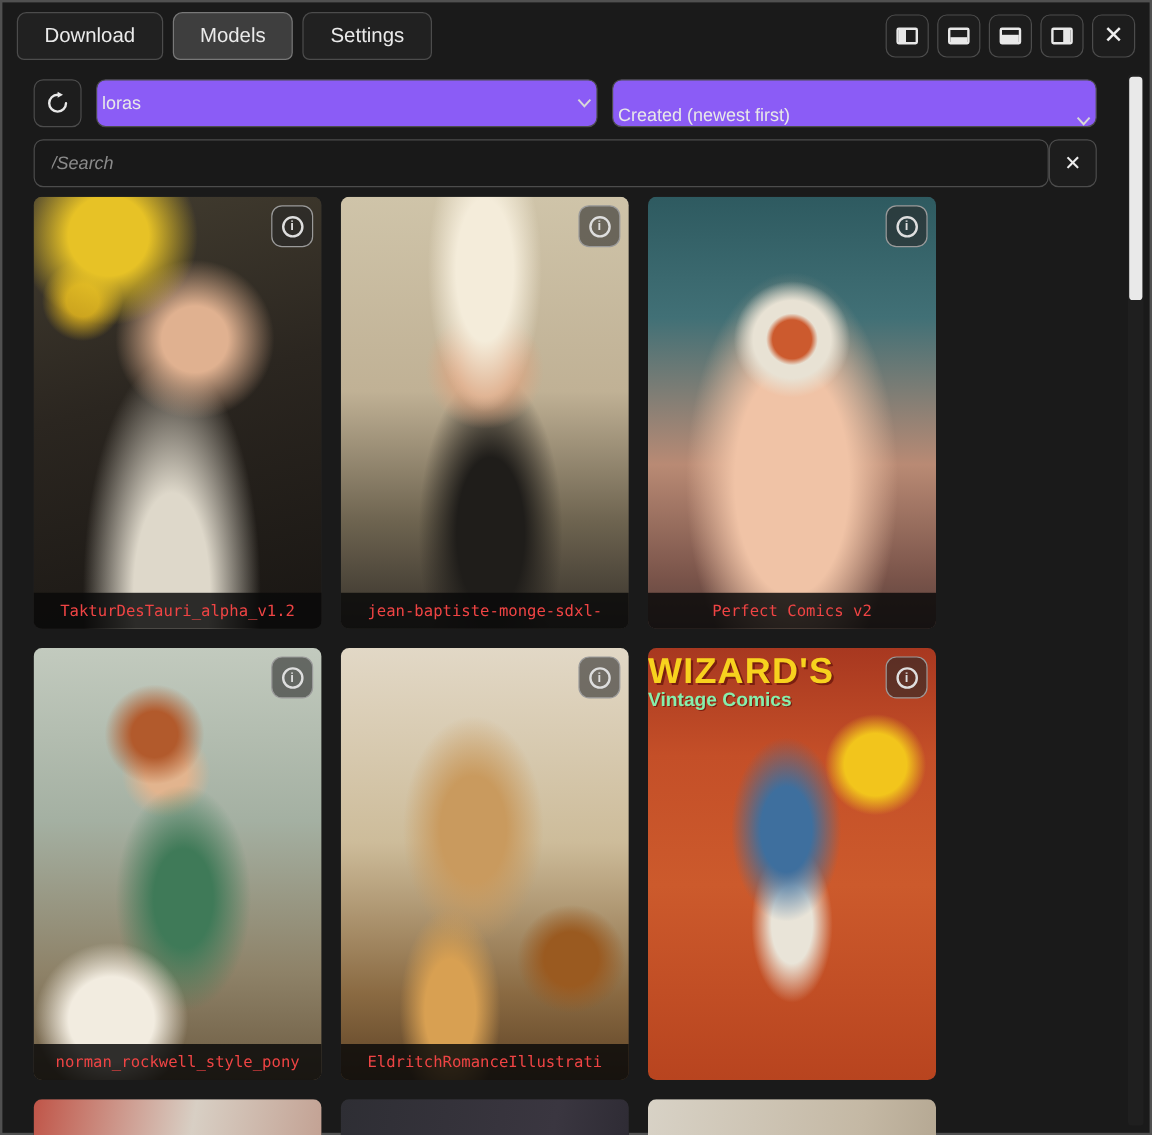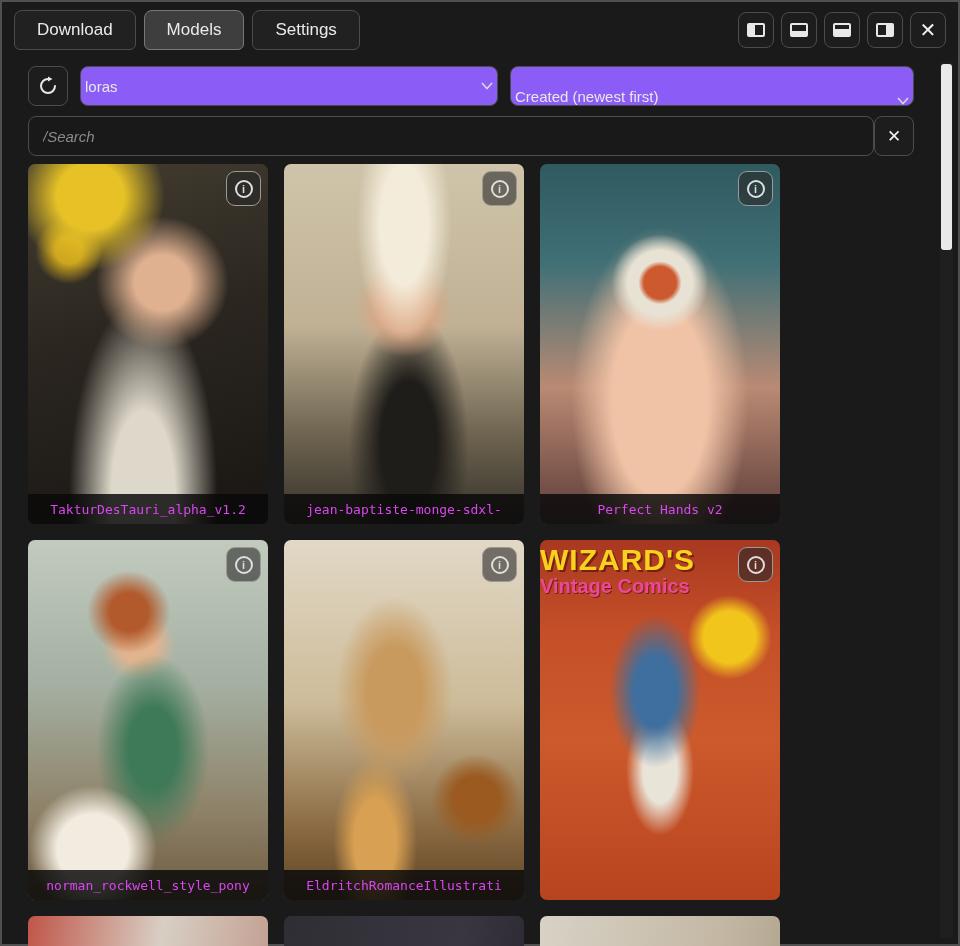--- a/index.html
+++ b/index.html
@@ -46,21 +46,21 @@
   
   .scrollbar { position:absolute; top:60px; right:5px; bottom:6px; width:13px; background:#1f1f1f; border-radius:3px; }
   .scroll-thumb { position:absolute; top:2px; left:1px; width:11px; height:186px; background:#e9e9e9; border-radius:3px; cursor:grab; }
 
   
   .grid { position:absolute; top:162px; left:26px; width:752px; display:flex; flex-wrap:wrap; gap:16px; }
   .card { position:relative; width:240px; height:360px; border-radius:7px; overflow:hidden;
           background:#222; cursor:pointer; flex:0 0 auto; }
   .card-img { position:absolute; inset:0; }
   .card-label { position:absolute; left:0; right:0; bottom:0; height:30px;
-                background:rgba(10,10,10,0.84); color:#d946ef;
+                background:rgba(10,10,10,0.84); color:#ef4444;
                 font-family:"DejaVu Sans Mono", monospace; font-size:13px;
                 display:flex; align-items:center; justify-content:center;
                 white-space:nowrap; overflow:hidden; padding:0 4px; }
   .info-btn { position:absolute; top:7px; right:7px; width:35px; height:35px; border-radius:9px;
               background:rgba(40,40,40,0.6); border:1px solid #9a9a9a;
               display:flex; align-items:center; justify-content:center; cursor:pointer; }
   .info-glyph { width:18px; height:18px; border:2px solid #dedede; border-radius:50%;
                 color:#dedede; font:700 11px "Liberation Sans", sans-serif;
                 display:flex; align-items:center; justify-content:center; }
 
@@ -96,21 +96,21 @@
     radial-gradient(ellipse at 48% 42%, #3e6f9e 0 12%, rgba(62,111,158,0) 26%),
     radial-gradient(ellipse at 50% 64%, #e9e4d8 0 10%, rgba(233,228,216,0) 20%),
     linear-gradient(180deg, #a83820 0%, #c44f28 25%, #cc5a2c 55%, #b8441f 100%); }
   .img-p1 { background:linear-gradient(100deg, #c05548 0%, #d8cfc4 45%, #b88a7a 100%); }
   .img-p2 { background:linear-gradient(100deg, #2e2e34 0%, #3a3640 60%, #24222a 100%); }
   .img-p3 { background:linear-gradient(100deg, #d8d2c6 0%, #c4b8a4 60%, #a89a84 100%); }
 
   .wizard-text { position:absolute; top:3px; left:0; right:0; text-align:left; pointer-events:none; }
   .wizard-title { font-size:30px; font-weight:bold; color:#f7d21e; letter-spacing:1px;
                   text-shadow:2px 2px 0 #7a1f10; }
-  .wizard-subtitle { font-size:20px; font-weight:bold; color:#ec4899;
+  .wizard-subtitle { font-size:16px; font-weight:bold; color:#86efac;
                      text-shadow:1px 1px 0 #7a1f10; margin-top:-2px; }
 </style>
 </head>
 <body>
 
 <div class="app">
 
   <div class="tabbar">
     <div class="tab">Download</div>
     <div class="tab active">Models</div>
@@ -179,21 +179,21 @@
         <span class="info-glyph">i</span>
       </div>
       <div class="card-label">jean-baptiste-monge-sdxl-</div>
     </div>
 
     <div class="card">
       <div class="card-img img-hands"></div>
       <div class="info-btn">
         <span class="info-glyph">i</span>
       </div>
-      <div class="card-label">Perfect Hands v2</div>
+      <div class="card-label">Perfect Comics v2</div>
     </div>
 
     <div class="card">
       <div class="card-img img-rockwell"></div>
       <div class="info-btn">
         <span class="info-glyph">i</span>
       </div>
       <div class="card-label">norman_rockwell_style_pony</div>
     </div>
 

